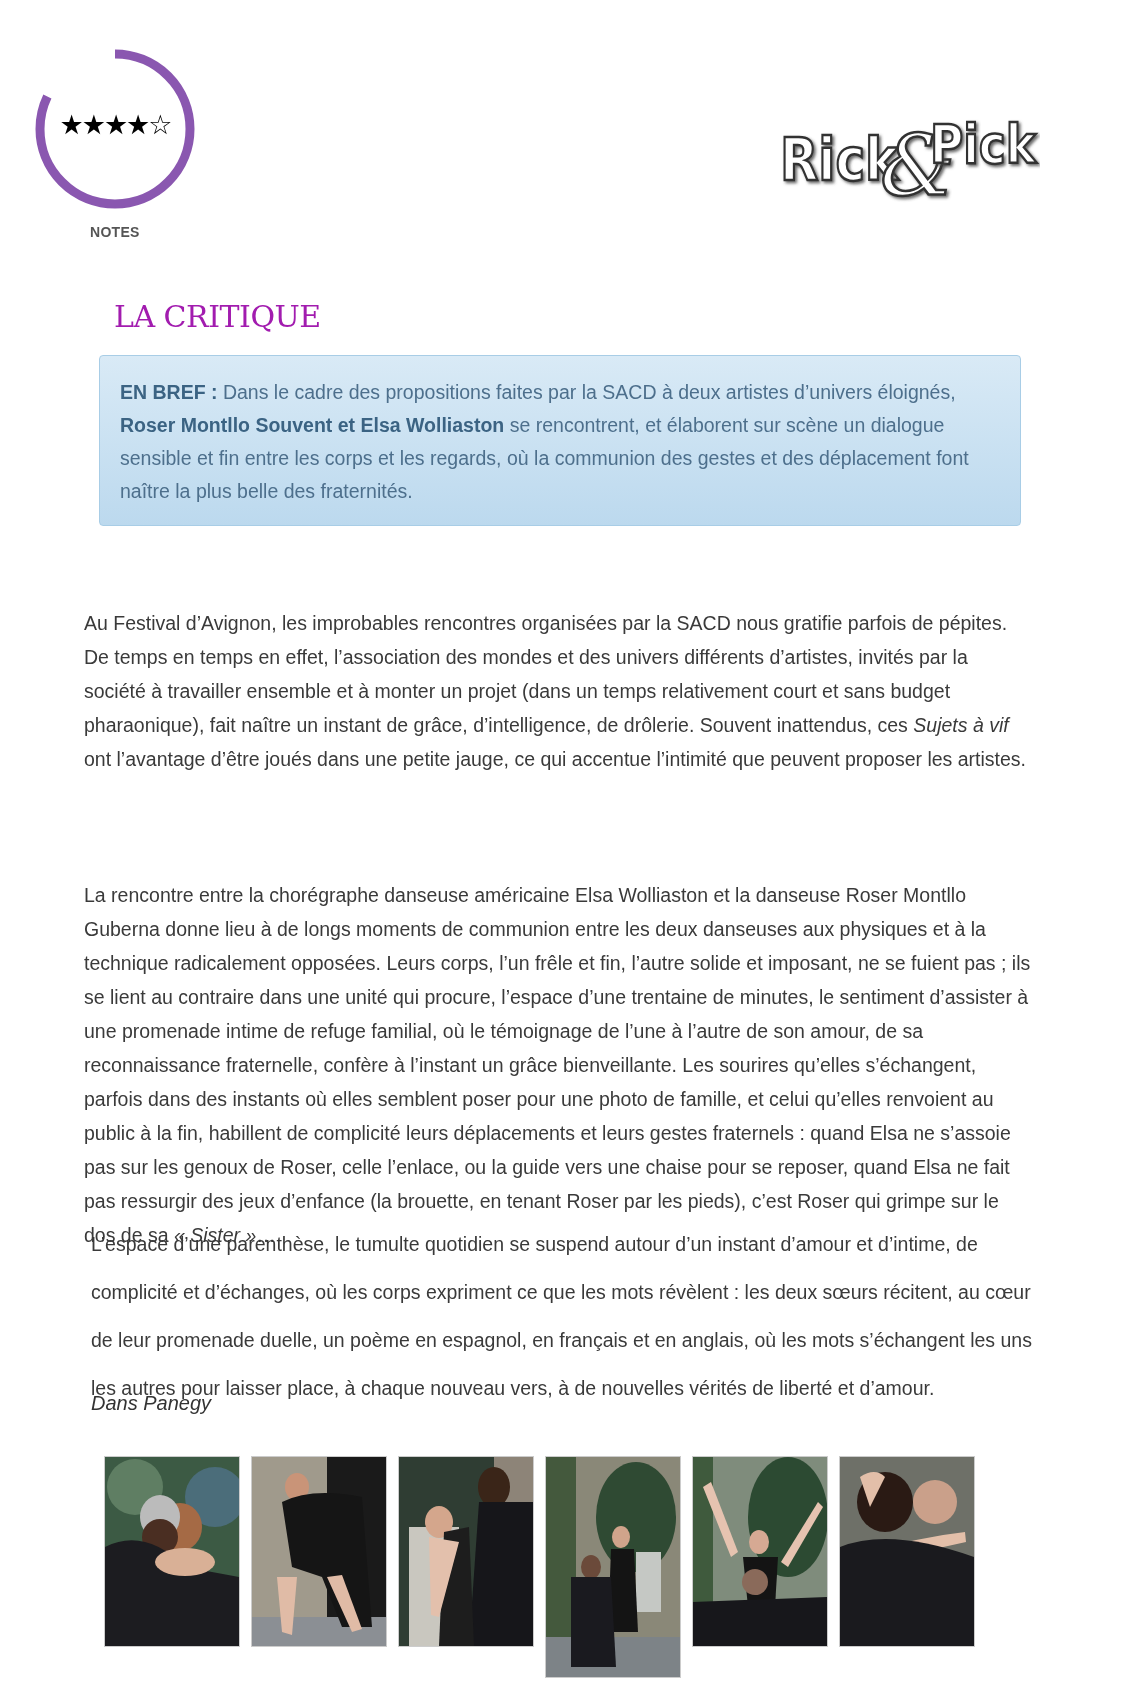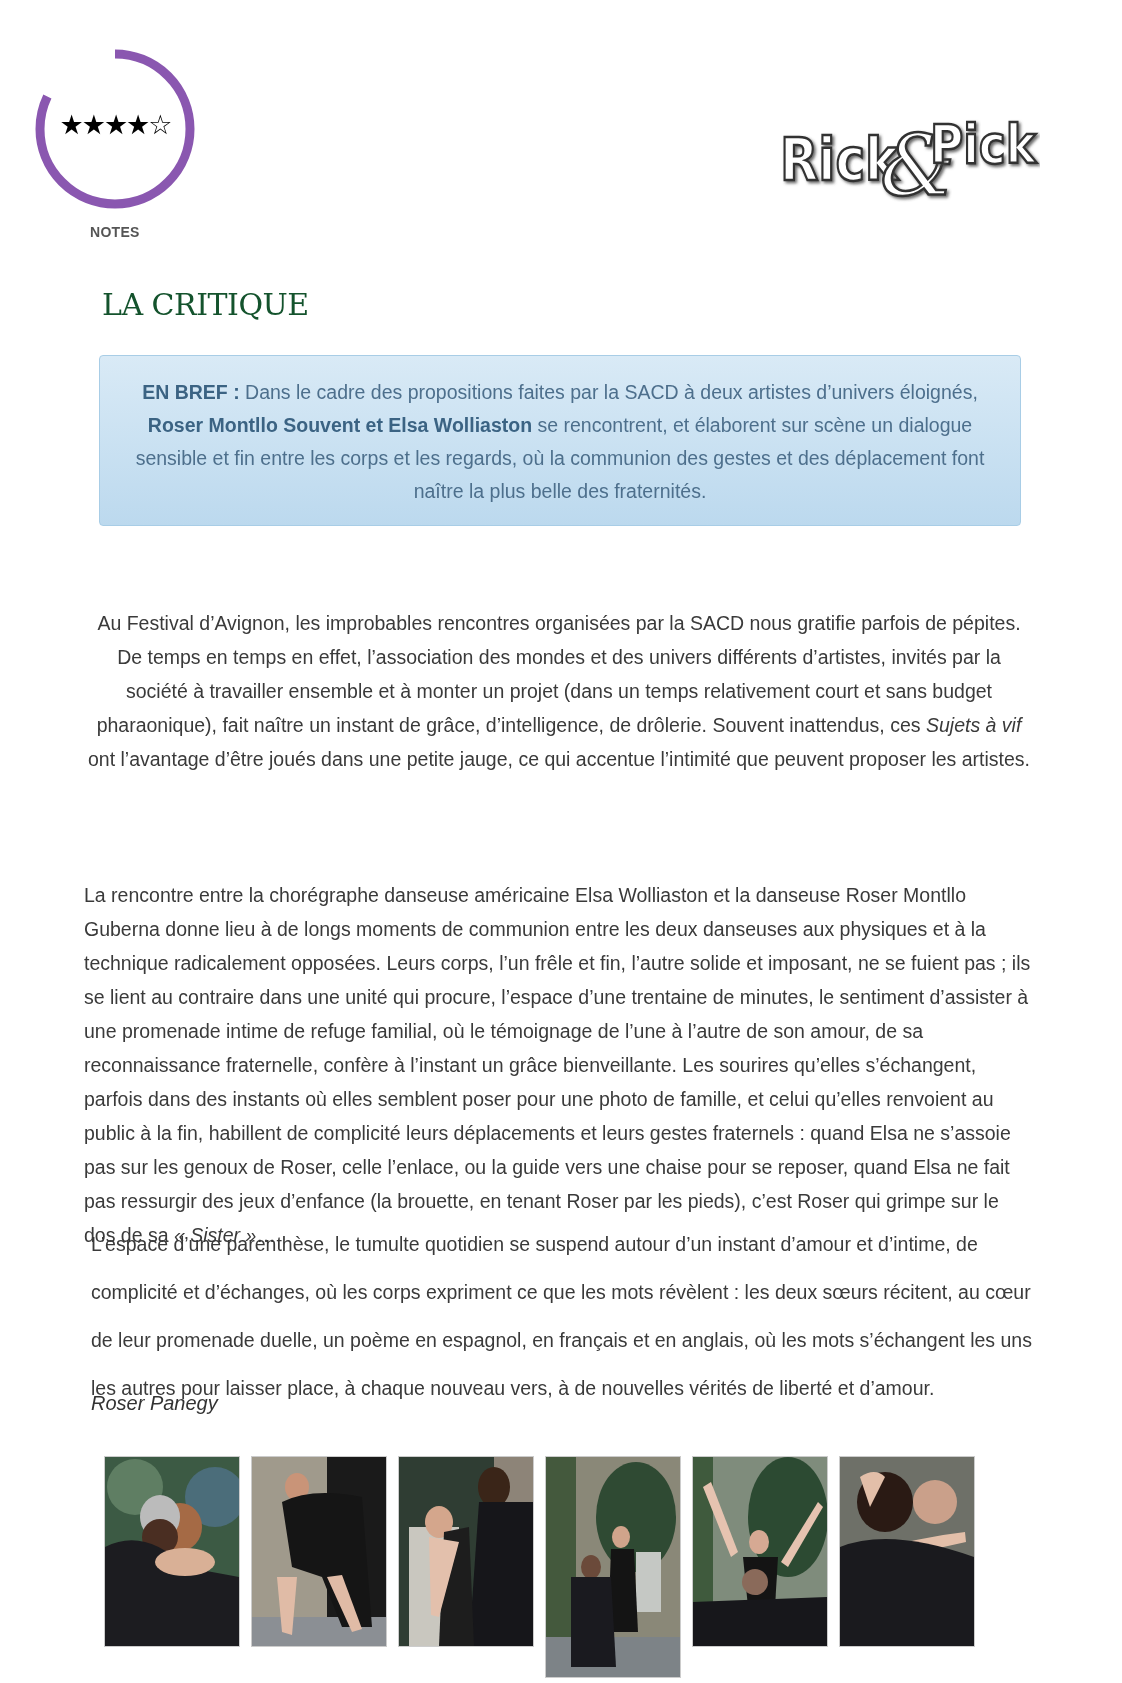--- a/index.html
+++ b/index.html
@@ -6,30 +6,30 @@
   body { width:1122px; height:1683px; position:relative; overflow:hidden;
          font-family:"DejaVu Sans", sans-serif; color:#333; }
   .rating { position:absolute; left:30px; top:44px; width:170px; height:200px; }
   .ring { position:absolute; left:0; top:0; width:170px; height:170px; }
   .stars { position:absolute; left:20px; top:66px; width:130px; text-align:center;
            font-size:27px; letter-spacing:-2px; color:#000; line-height:30px; }
   .stars .empty { color:#000; }
   .notes-label { position:absolute; left:60px; top:180px; font-size:14px; color:#555;
                  font-family:"Liberation Sans", sans-serif; letter-spacing:0.3px;font-weight:bold; }
   .logo { position:absolute; left:780px; top:105px; width:260px; height:100px; }
-  .heading { position:absolute; left:98px; top:283px; margin:4px; font-family:"DejaVu Serif", serif;
-             font-weight:normal; font-size:30px; color:#14532d; letter-spacing:-0.5px; }
+  .heading { position:absolute; left:98px; top:283px; margin:16px; font-family:"DejaVu Serif", serif;
+             font-weight:normal; font-size:30px; color:#a21caf; letter-spacing:-0.5px; }
   .brief { position:absolute; left:99px; top:355px; width:922px; height:171px; box-sizing:border-box;
            background:linear-gradient(#d9eaf6,#bcd9ee); border:1px solid #a8cde6; border-radius:4px;
            padding:20px 20px 0 20px; font-family:"Liberation Sans", sans-serif; font-size:19.5px;
-           line-height:33px; color:#4d6f8c;text-align:center; }
+           line-height:33px; color:#4d6f8c; }
   .brief b { font-weight:bold; color:#3b6383; }
   .article { position:absolute; left:84px; width:950px; font-family:"Liberation Sans", sans-serif;
              font-size:19.5px; line-height:34px; color:#3a3a3a; margin:0; }
-  .p1 { top:606px;text-align:center; }
+  .p1 { top:606px; }
   .p2 { top:878px; }
   .p3 { top:1220px; left:91px; line-height:48px; }
   .signature { position:absolute; left:91px; top:1392px; font-family:"Liberation Sans", sans-serif;
                font-style:italic; font-size:20px; color:#333; margin:0; }
   .gallery { position:absolute; top:1456px; left:0; width:1122px; height:220px; }
   .photo { position:absolute; top:0; width:134px; height:189px; border:1px solid #ccc; overflow:hidden; }
   .photo svg { width:100%; height:100%; display:block; }
   .photo.tall { height:220px; }
 </style>
 </head>
@@ -62,21 +62,21 @@
   <b>EN BREF :</b><span> Dans le cadre des propositions faites par la SACD à deux artistes d’univers éloignés,</span><br>
   <b>Roser Montllo Souvent et Elsa Wolliaston</b><span> se rencontrent, et élaborent sur scène un dialogue sensible et fin entre les corps et les regards, où la communion des gestes et des déplacement font naître la plus belle des fraternités.</span>
 </div>
 
 <p class="article p1"><span>Au Festival d’Avignon, les improbables rencontres organisées par la SACD nous gratifie parfois de pépites. De temps en temps en effet, l’association des mondes et des univers différents d’artistes, invités par la société à travailler ensemble et à monter un projet (dans un temps relativement court et sans budget pharaonique), fait naître un instant de grâce, d’intelligence, de drôlerie. Souvent inattendus, ces </span><em>Sujets à vif</em><span> ont l’avantage d’être joués dans une petite jauge, ce qui accentue l’intimité que peuvent proposer les artistes.</span></p>
 
 <p class="article p2"><span>La rencontre entre la chorégraphe danseuse américaine Elsa Wolliaston et la danseuse Roser Montllo Guberna donne lieu à de longs moments de communion entre les deux danseuses aux physiques et à la technique radicalement opposées. Leurs corps, l’un frêle et fin, l’autre solide et imposant, ne se fuient pas ; ils se lient au contraire dans une unité qui procure, l’espace d’une trentaine de minutes, le sentiment d’assister à une promenade intime de refuge familial, où le témoignage de l’une à l’autre de son amour, de sa reconnaissance fraternelle, confère à l’instant un grâce bienveillante. Les sourires qu’elles s’échangent, parfois dans des instants où elles semblent poser pour une photo de famille, et celui qu’elles renvoient au public à la fin, habillent de complicité leurs déplacements et leurs gestes fraternels : quand Elsa ne s’assoie pas sur les genoux de Roser, celle l’enlace, ou la guide vers une chaise pour se reposer, quand Elsa ne fait pas ressurgir des jeux d’enfance (la brouette, en tenant Roser par les pieds), c’est Roser qui grimpe sur le dos de sa </span><em>« Sister »</em><span>…</span></p>
 
 <p class="article p3">L’espace d’une parenthèse, le tumulte quotidien se suspend autour d’un instant d’amour et d’intime, de complicité et d’échanges, où les corps expriment ce que les mots révèlent : les deux sœurs récitent, au cœur de leur promenade duelle, un poème en espagnol, en français et en anglais, où les mots s’échangent les uns les autres pour laisser place, à chaque nouveau vers, à de nouvelles vérités de liberté et d’amour.</p>
 
-<p class="signature">Roser Panegy</p>
+<p class="signature">Dans Panegy</p>
 
 <div class="gallery">
   <div class="photo" style="left:104px;" aria-label="Two dancers embracing in front of foliage">
     <svg viewBox="0 0 134 189" preserveAspectRatio="none">
       <rect width="134" height="189" fill="#3c5a44"></rect>
       <circle cx="30" cy="30" r="28" fill="#5f7e63"></circle>
         <circle cx="110" cy="40" r="30" fill="#4b6d7a"></circle>
       <ellipse cx="75" cy="70" rx="22" ry="24" fill="#a56a45"></ellipse>
       <ellipse cx="55" cy="60" rx="20" ry="22" fill="#bbb"></ellipse>
       <ellipse cx="55" cy="80" rx="18" ry="18" fill="#4a2e22"></ellipse>

